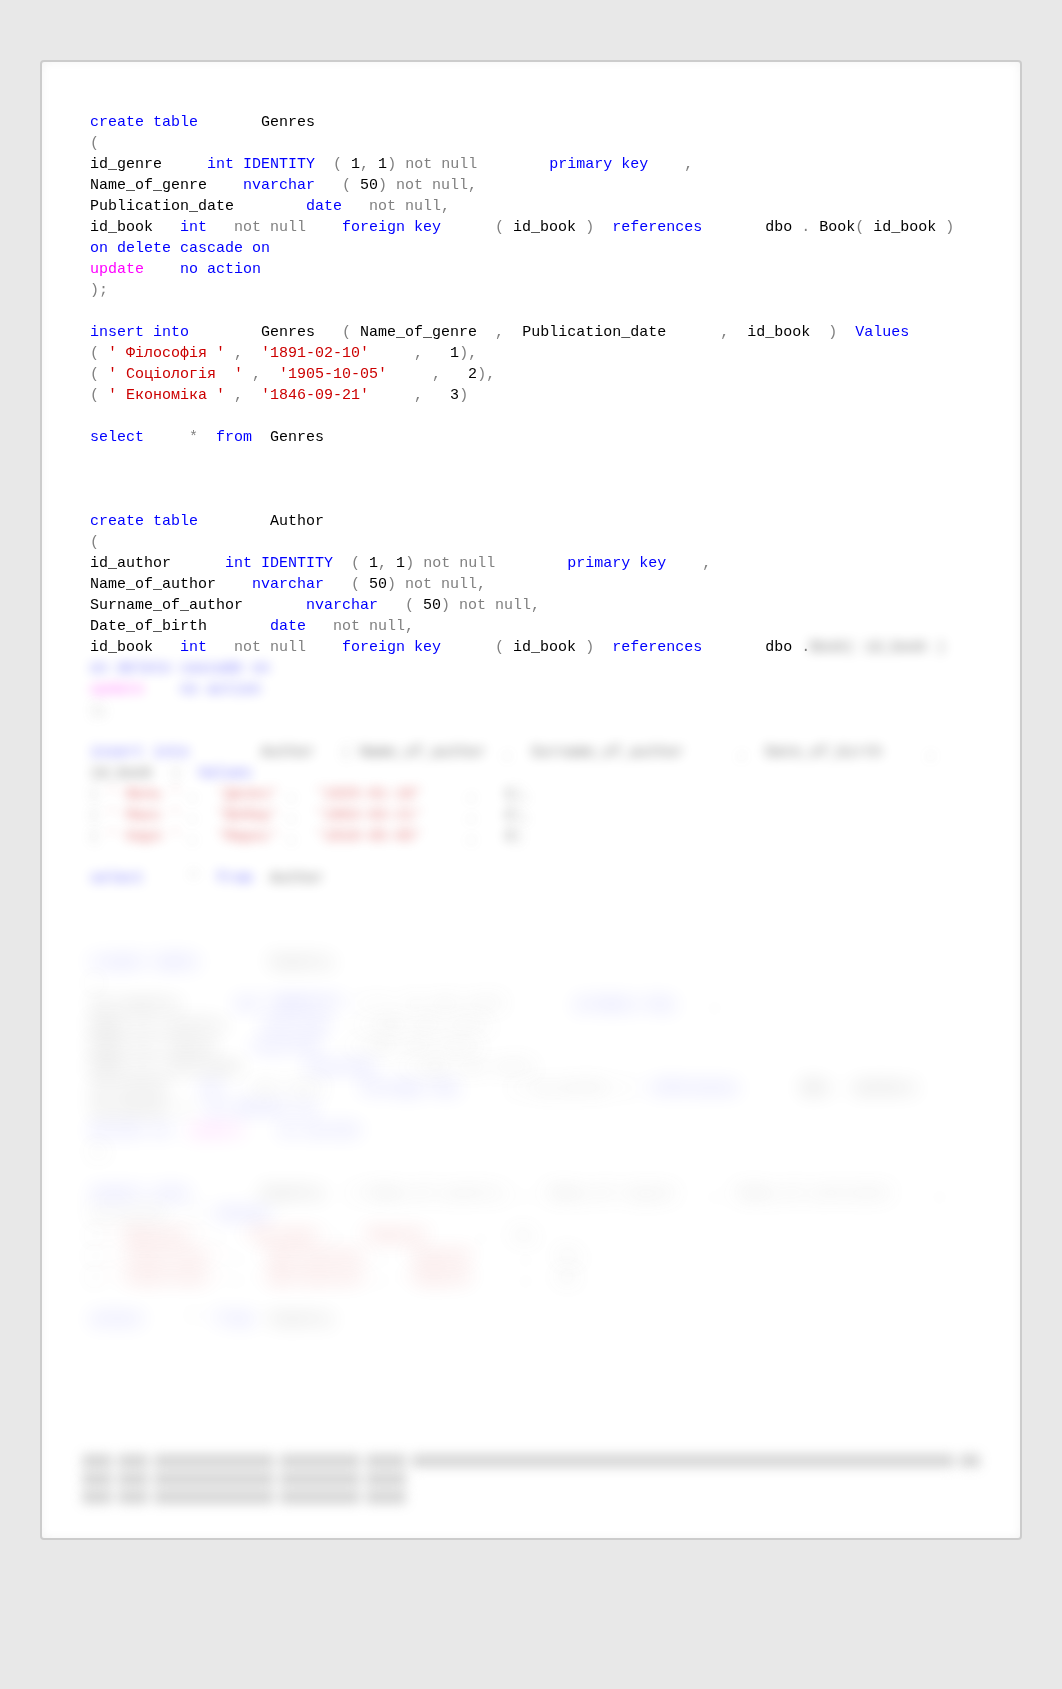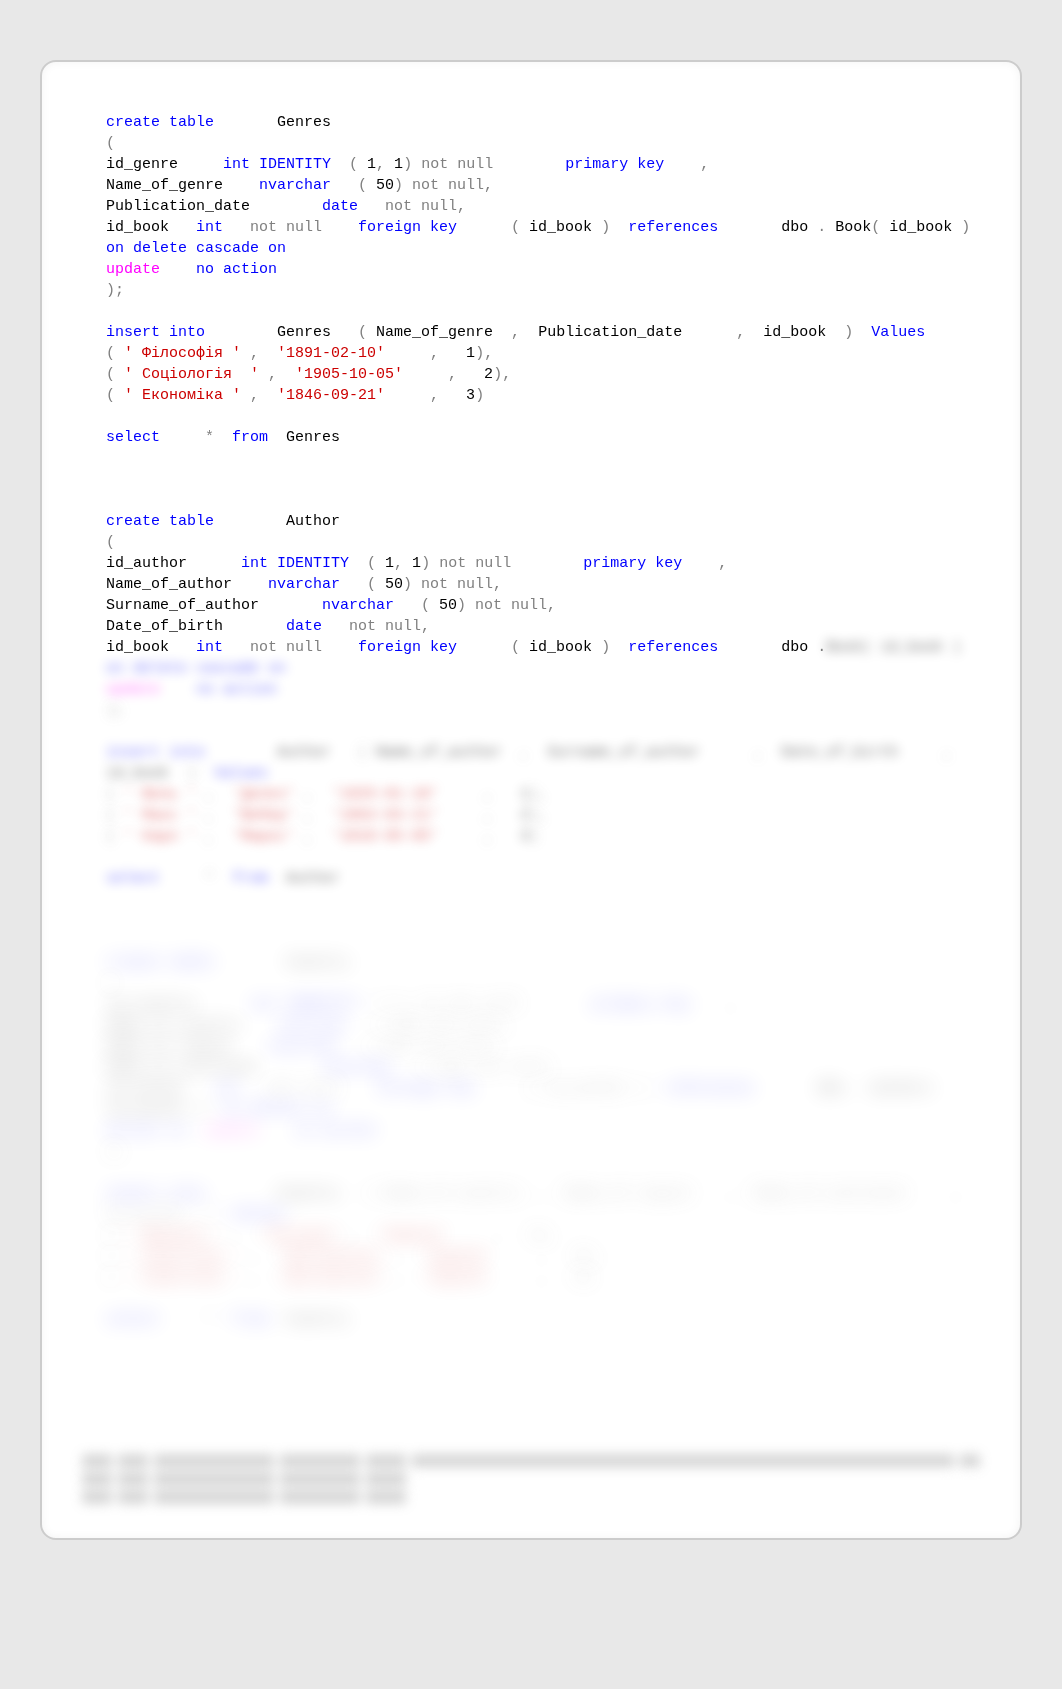--- a/index.html
+++ b/index.html
@@ -9,22 +9,22 @@
     }
     body {
       background: #e8e8e8;
       font-family: "Courier New", monospace;
       padding: 60px 40px;
       width: 1062px;
     }
     .page {
       background: #ffffff;
       border: 2px solid #ccc;
-      border-radius: 16px;
-      padding: 50px 40px 30px 64px;
+      border-radius: 4px;
+      padding: 50px 40px 30px 48px;
       position: relative;
       min-height: 1480px;
       box-shadow: inset 0 0 10px rgba(0,0,0,0.05);
     }
     .code-content {
       font-size: 15px;
       line-height: 1.4;
       white-space: pre-wrap;
       word-wrap: break-word;
     }

